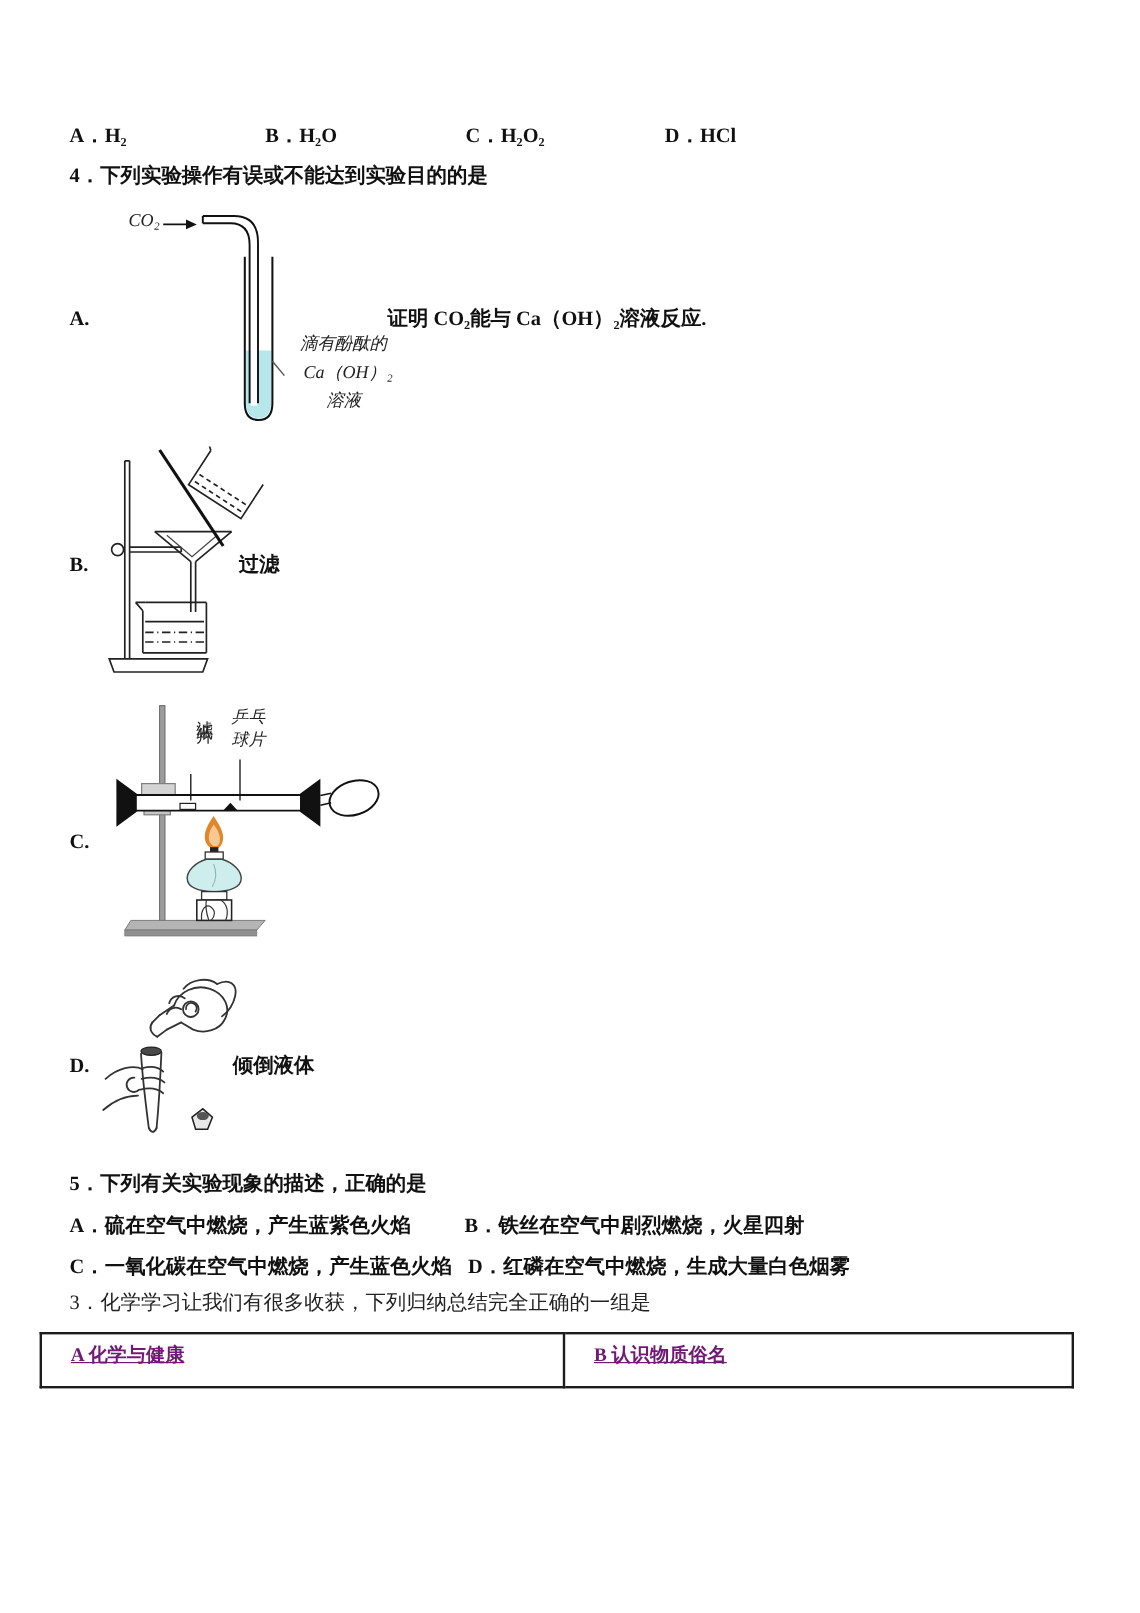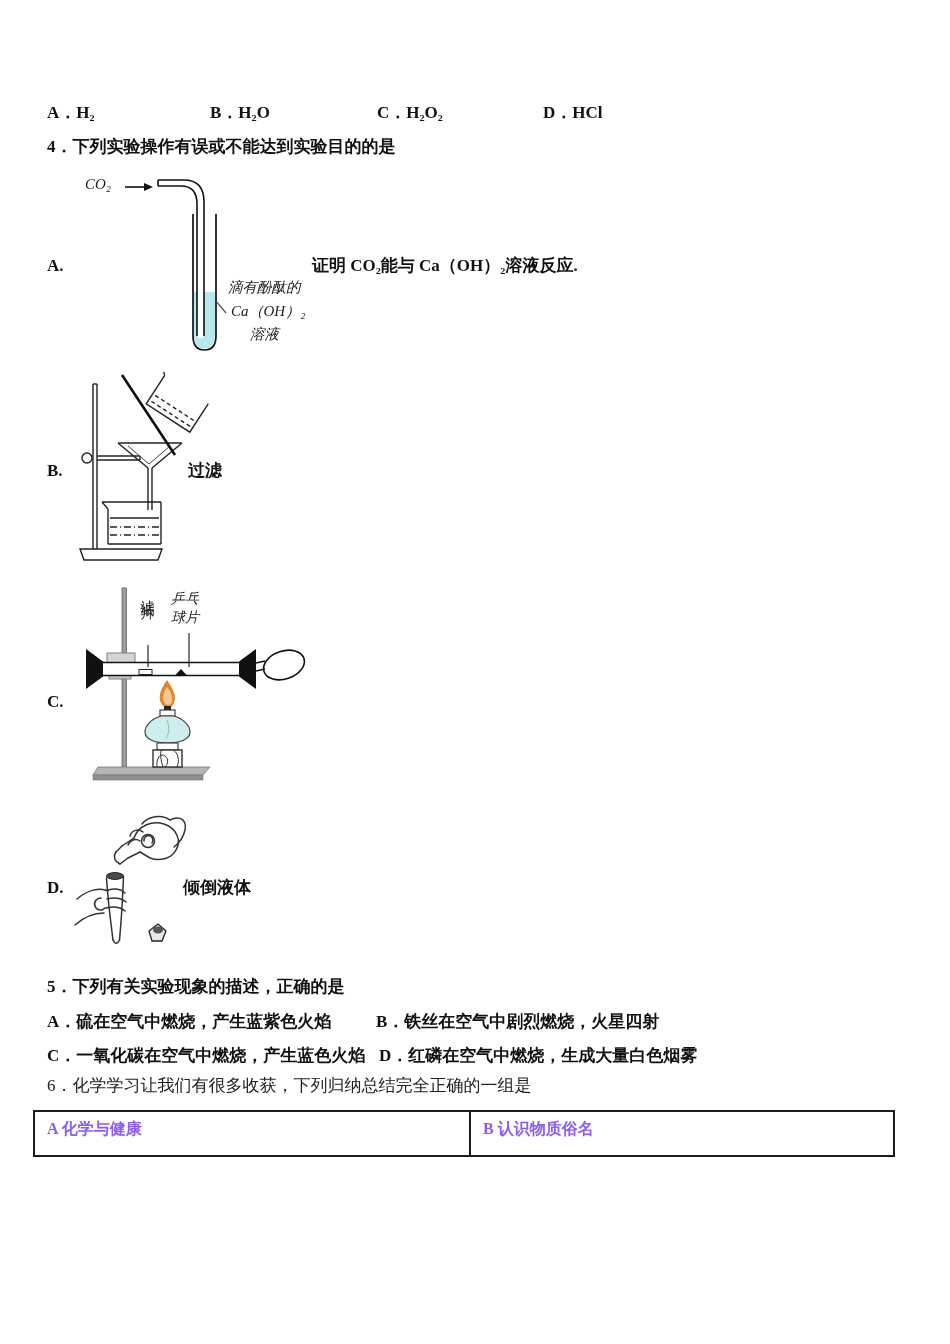--- a/index.html
+++ b/index.html
@@ -1,36 +1,36 @@
 <!DOCTYPE html>
 <html><head>
 <meta charset="utf-8">
 <style>
   html,body{margin:0;padding:0;background:#ffffff;}
   .page{
     position:relative;width:950px;height:1344px;background:#ffffff;
     font-family:"Liberation Serif","DejaVu Serif",serif;color:#111;
     overflow:hidden;
   }
-  .abs{position:absolute;white-space:nowrap;}
+  .abs{position:absolute;white-space:nowrap;margin-left:11px;}
   .t{font-size:17px;font-weight:bold;line-height:20px;}
   .t-light{font-size:17px;font-weight:normal;color:#222;line-height:20px;}
   .diag-label{font-size:14.5px;font-weight:normal;color:#222;line-height:17px;font-style:italic;}
   .vlabel{
     writing-mode:vertical-rl;text-orientation:upright;
     font-size:14px;letter-spacing:3px;line-height:16px;color:#222;
   }
   .center{}
   table.sum{
     position:absolute;left:33px;top:1110px;width:862px;height:47px;
     border-collapse:collapse;table-layout:fixed;
   }
   table.sum td{
     border:2px solid #1c1c1c;vertical-align:top;
-    padding:7px 12px;font-size:16px;font-weight:bold;color:#8b5cf6;
+    padding:7px 24px;font-size:16px;font-weight:bold;color:#701a75;text-decoration:underline;
   }
   svg{display:block;}
 </style>
 </head>
 <body>
 
 <div class="page">
 
   <span class="abs t" style="left:47px;top:103px">A．H₂</span>
   <span class="abs t" style="left:210px;top:103px">B．H₂O</span>
@@ -222,21 +222,21 @@
   </div>
   <span class="abs t" style="left:47px;top:878px">D.</span>
   <span class="abs t" style="left:183px;top:878px">倾倒液体</span>
 
   <span class="abs t" style="left:47px;top:977px">5．下列有关实验现象的描述，正确的是</span>
   <span class="abs t" style="left:47px;top:1012px">A．硫在空气中燃烧，产生蓝紫色火焰</span>
   <span class="abs t" style="left:376px;top:1012px">B．铁丝在空气中剧烈燃烧，火星四射</span>
   <span class="abs t" style="left:47px;top:1046px">C．一氧化碳在空气中燃烧，产生蓝色火焰</span>
   <span class="abs t" style="left:379px;top:1046px">D．红磷在空气中燃烧，生成大量白色烟雾</span>
 
-  <span class="abs t-light" style="left:47px;top:1076px">6．化学学习让我们有很多收获，下列归纳总结完全正确的一组是</span>
+  <span class="abs t-light" style="left:47px;top:1076px">3．化学学习让我们有很多收获，下列归纳总结完全正确的一组是</span>
 
   <table class="sum">
     <colgroup>
         <col style="width:436px">
         <col>
       </colgroup>
     <tbody>
         <tr>
       <td>A 化学与健康</td>
       <td>B 认识物质俗名</td>

